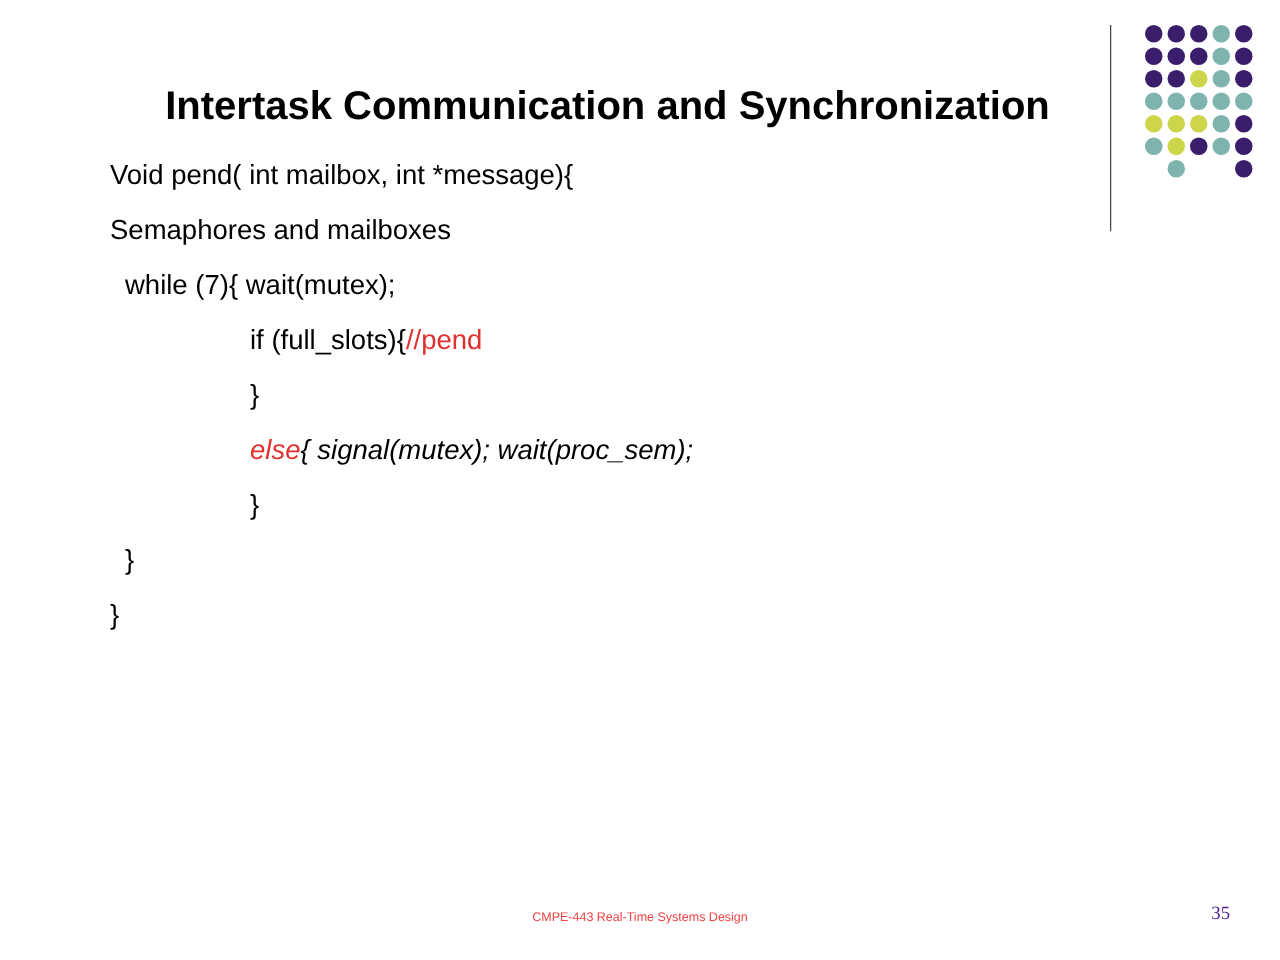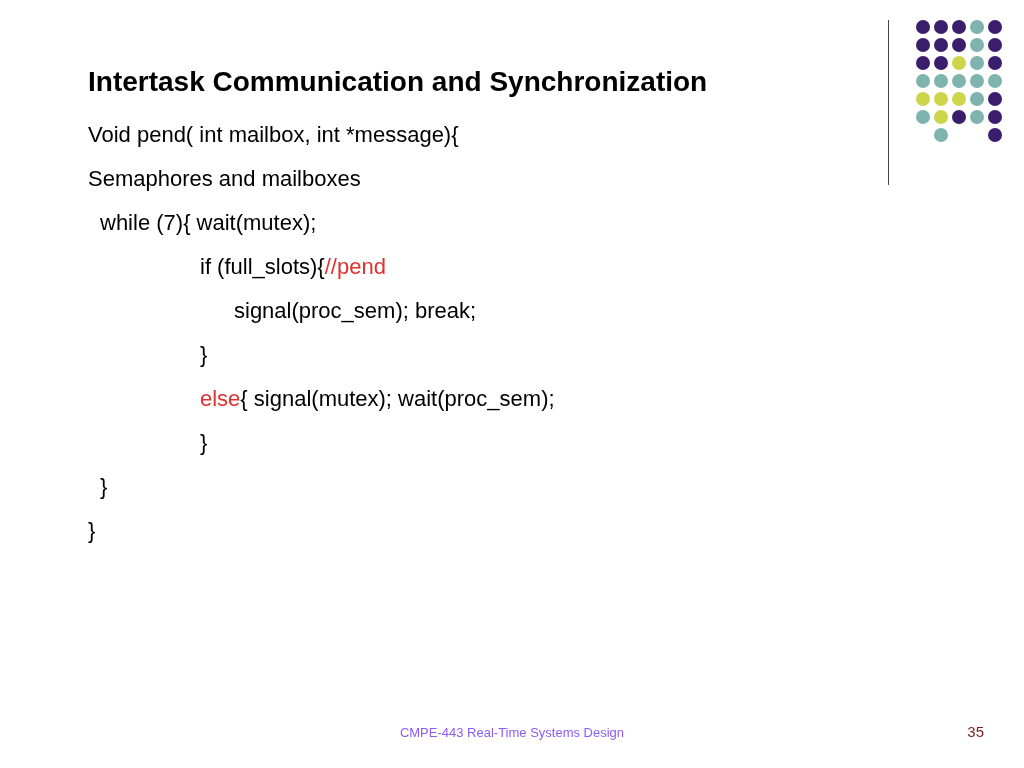--- a/index.html
+++ b/index.html
@@ -33,46 +33,49 @@
     background: #444;
   }
   .content {
     position: absolute;
     top: 66px;
     left: 88px;
     right: 150px;
     color: #000;
   }
   .title {
-    font-size: 28px;
+    font-size: 32px;
     font-weight: bold;
+    margin-left: 10px;
     margin-bottom: 26px;
+    text-align: center;
   }
   .line {
     font-size: 22px;
     line-height: 1.0;
     margin-bottom: 22px;
     white-space: pre;
   }
   .red { color: #e03030; }
   .footer {
     position: absolute;
     bottom: 28px;
     left: 0;
     width: 100%;
     text-align: center;
-    font-size: 13px;
-    color: #8b5cf6;
+    font-size: 10px;
+    color: #ef4444;
   }
   .pagenum {
     position: absolute;
     bottom: 28px;
     right: 40px;
     font-size: 15px;
-    color: #7f1d1d;
+    color: #4c1d95;
+    font-family: Liberation Serif, serif;
   }
 </style>
 </head>
 <body>
 
 <div class="vline"></div>
 
 <div class="dots-deco">
     <div class="row"><span class="dot" style="background: rgb(59, 30, 107);"></span><span class="dot" style="background: rgb(59, 30, 107);"></span><span class="dot" style="background: rgb(59, 30, 107);"></span><span class="dot" style="background: rgb(127, 179, 174);"></span><span class="dot" style="background: rgb(59, 30, 107);"></span></div>
     <div class="row"><span class="dot" style="background: rgb(59, 30, 107);"></span><span class="dot" style="background: rgb(59, 30, 107);"></span><span class="dot" style="background: rgb(59, 30, 107);"></span><span class="dot" style="background: rgb(127, 179, 174);"></span><span class="dot" style="background: rgb(59, 30, 107);"></span></div>
@@ -83,23 +86,22 @@
     <div class="row"><span class="dot" style="visibility: hidden;"></span><span class="dot" style="background: rgb(127, 179, 174);"></span><span class="dot" style="visibility: hidden;"></span><span class="dot" style="visibility: hidden;"></span><span class="dot" style="background: rgb(59, 30, 107);"></span></div>
   </div>
 
 <div class="content">
   <div class="title">Intertask Communication and Synchronization</div>
   <div class="body">
       <div class="line" style="padding-left: 0px;"><span>Void pend( int mailbox, int *message){</span></div>
       <div class="line" style="padding-left: 0px;"><span>Semaphores and mailboxes</span></div>
       <div class="line" style="padding-left: 12px;"><span>while (7){ wait(mutex);</span></div>
       <div class="line" style="padding-left: 112px;"><span>if (full_slots){</span><span class="red">//pend</span></div>
-      <div class="line" style="padding-left: 146px;"><span>signal(proc_sem); break;</span></div>
       <div class="line" style="padding-left: 112px;"><span>}</span></div>
-      <div class="line" style="padding-left: 112px;"><span class="red">else</span><span>{ signal(mutex); wait(proc_sem);</span></div>
+      <div class="line" style="padding-left: 112px; font-style: italic;"><span class="red">else</span><span>{ signal(mutex); wait(proc_sem);</span></div>
       <div class="line" style="padding-left: 112px;"><span>}</span></div>
       <div class="line" style="padding-left: 12px;"><span>}</span></div>
       <div class="line" style="padding-left: 0px;"><span>}</span></div>
     </div>
 </div>
 
 <div class="footer">CMPE-443 Real-Time Systems Design</div>
 <div class="pagenum">35</div>
 
 </body></html>

